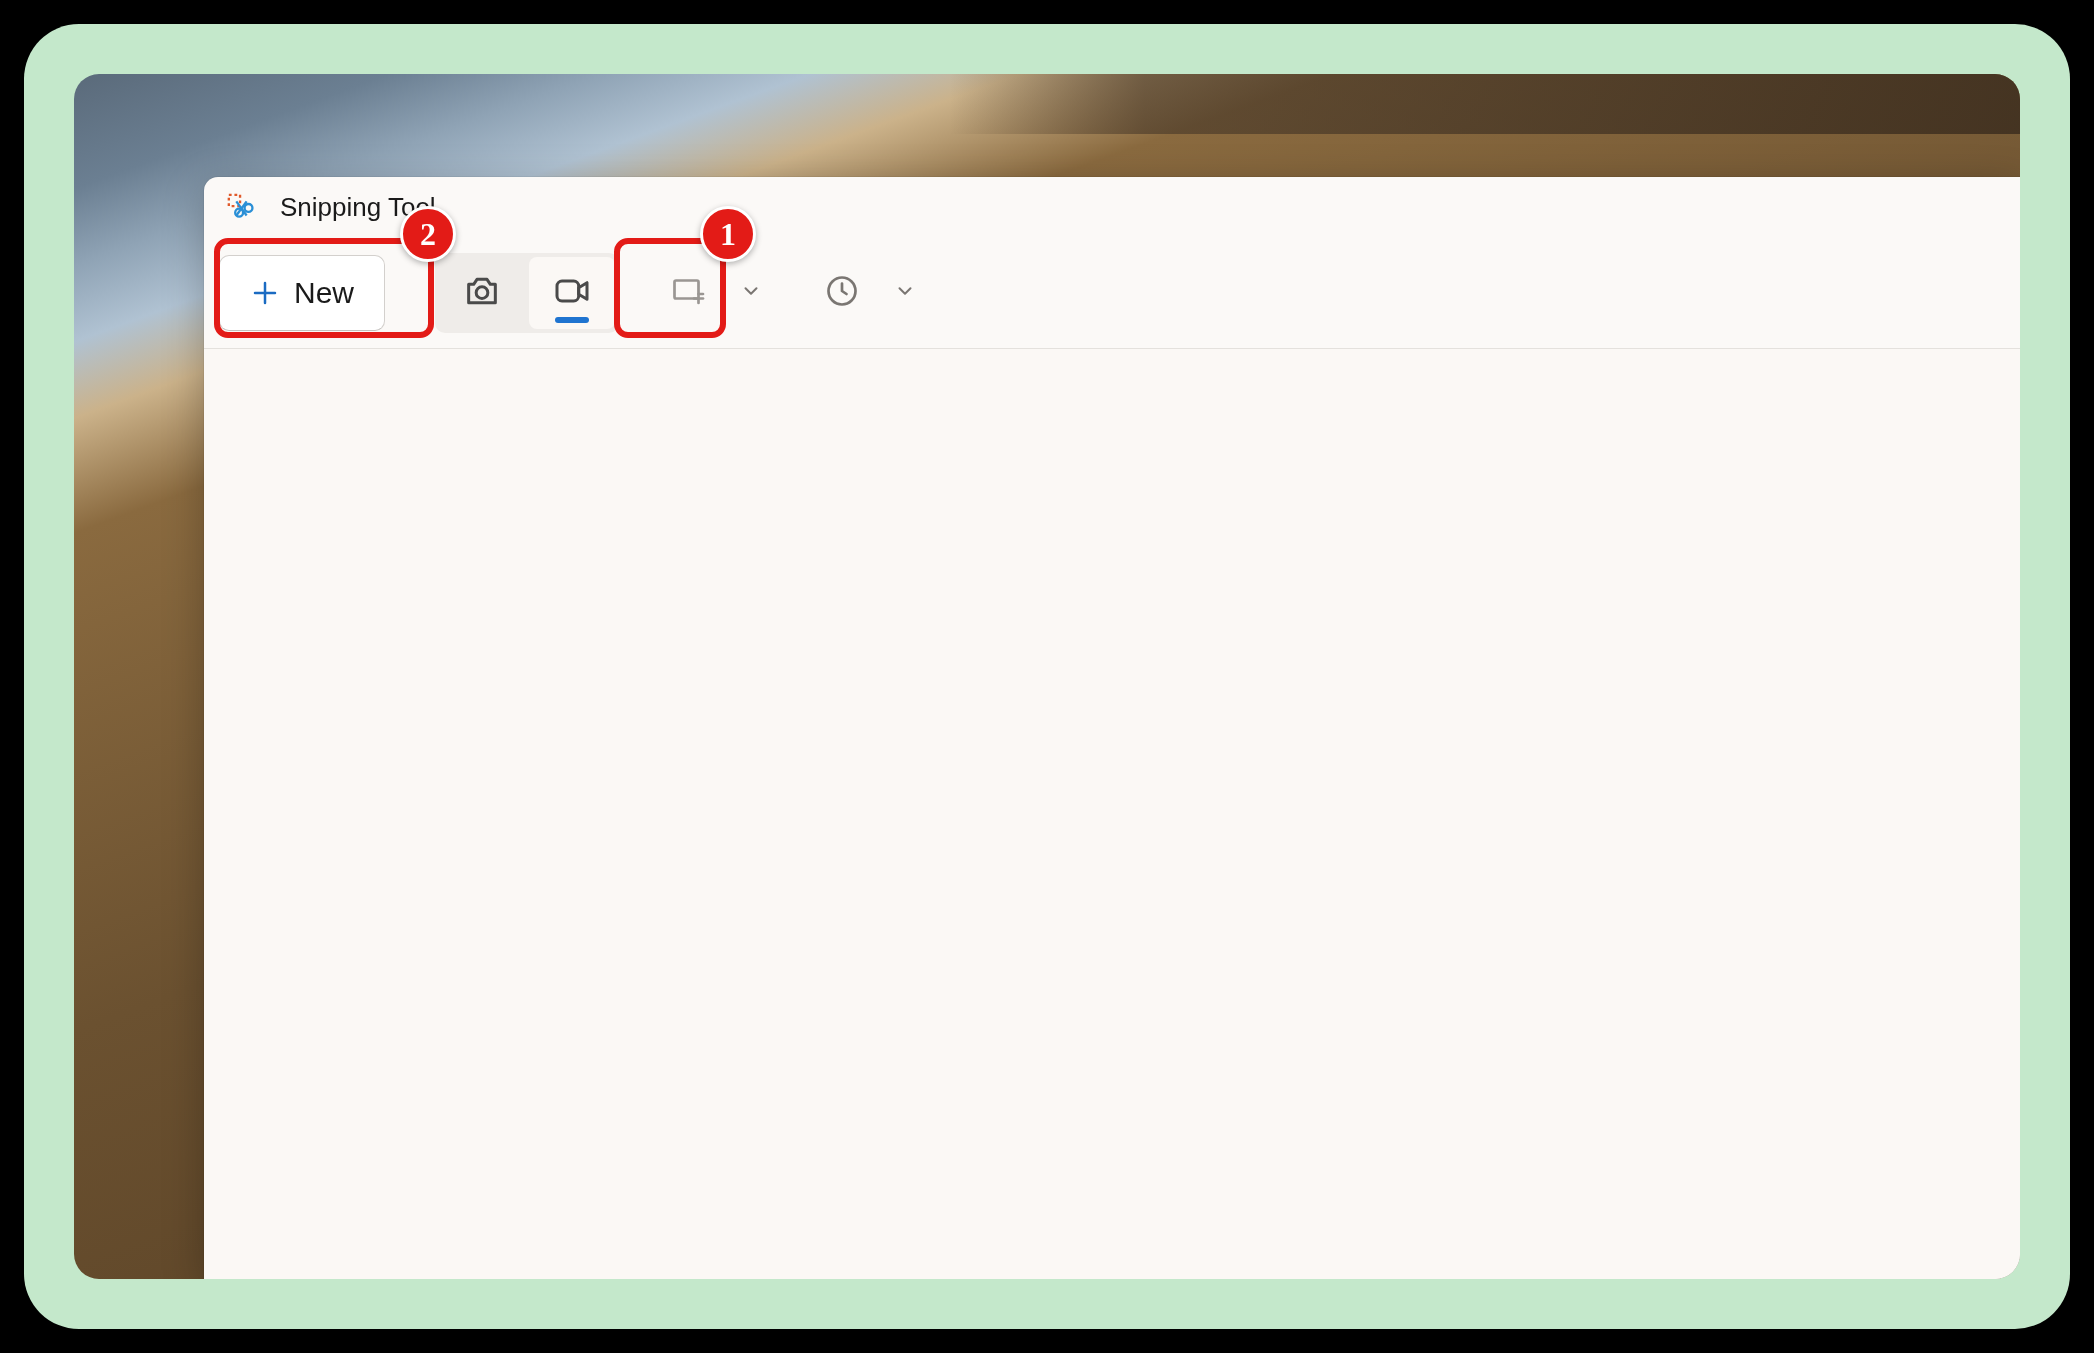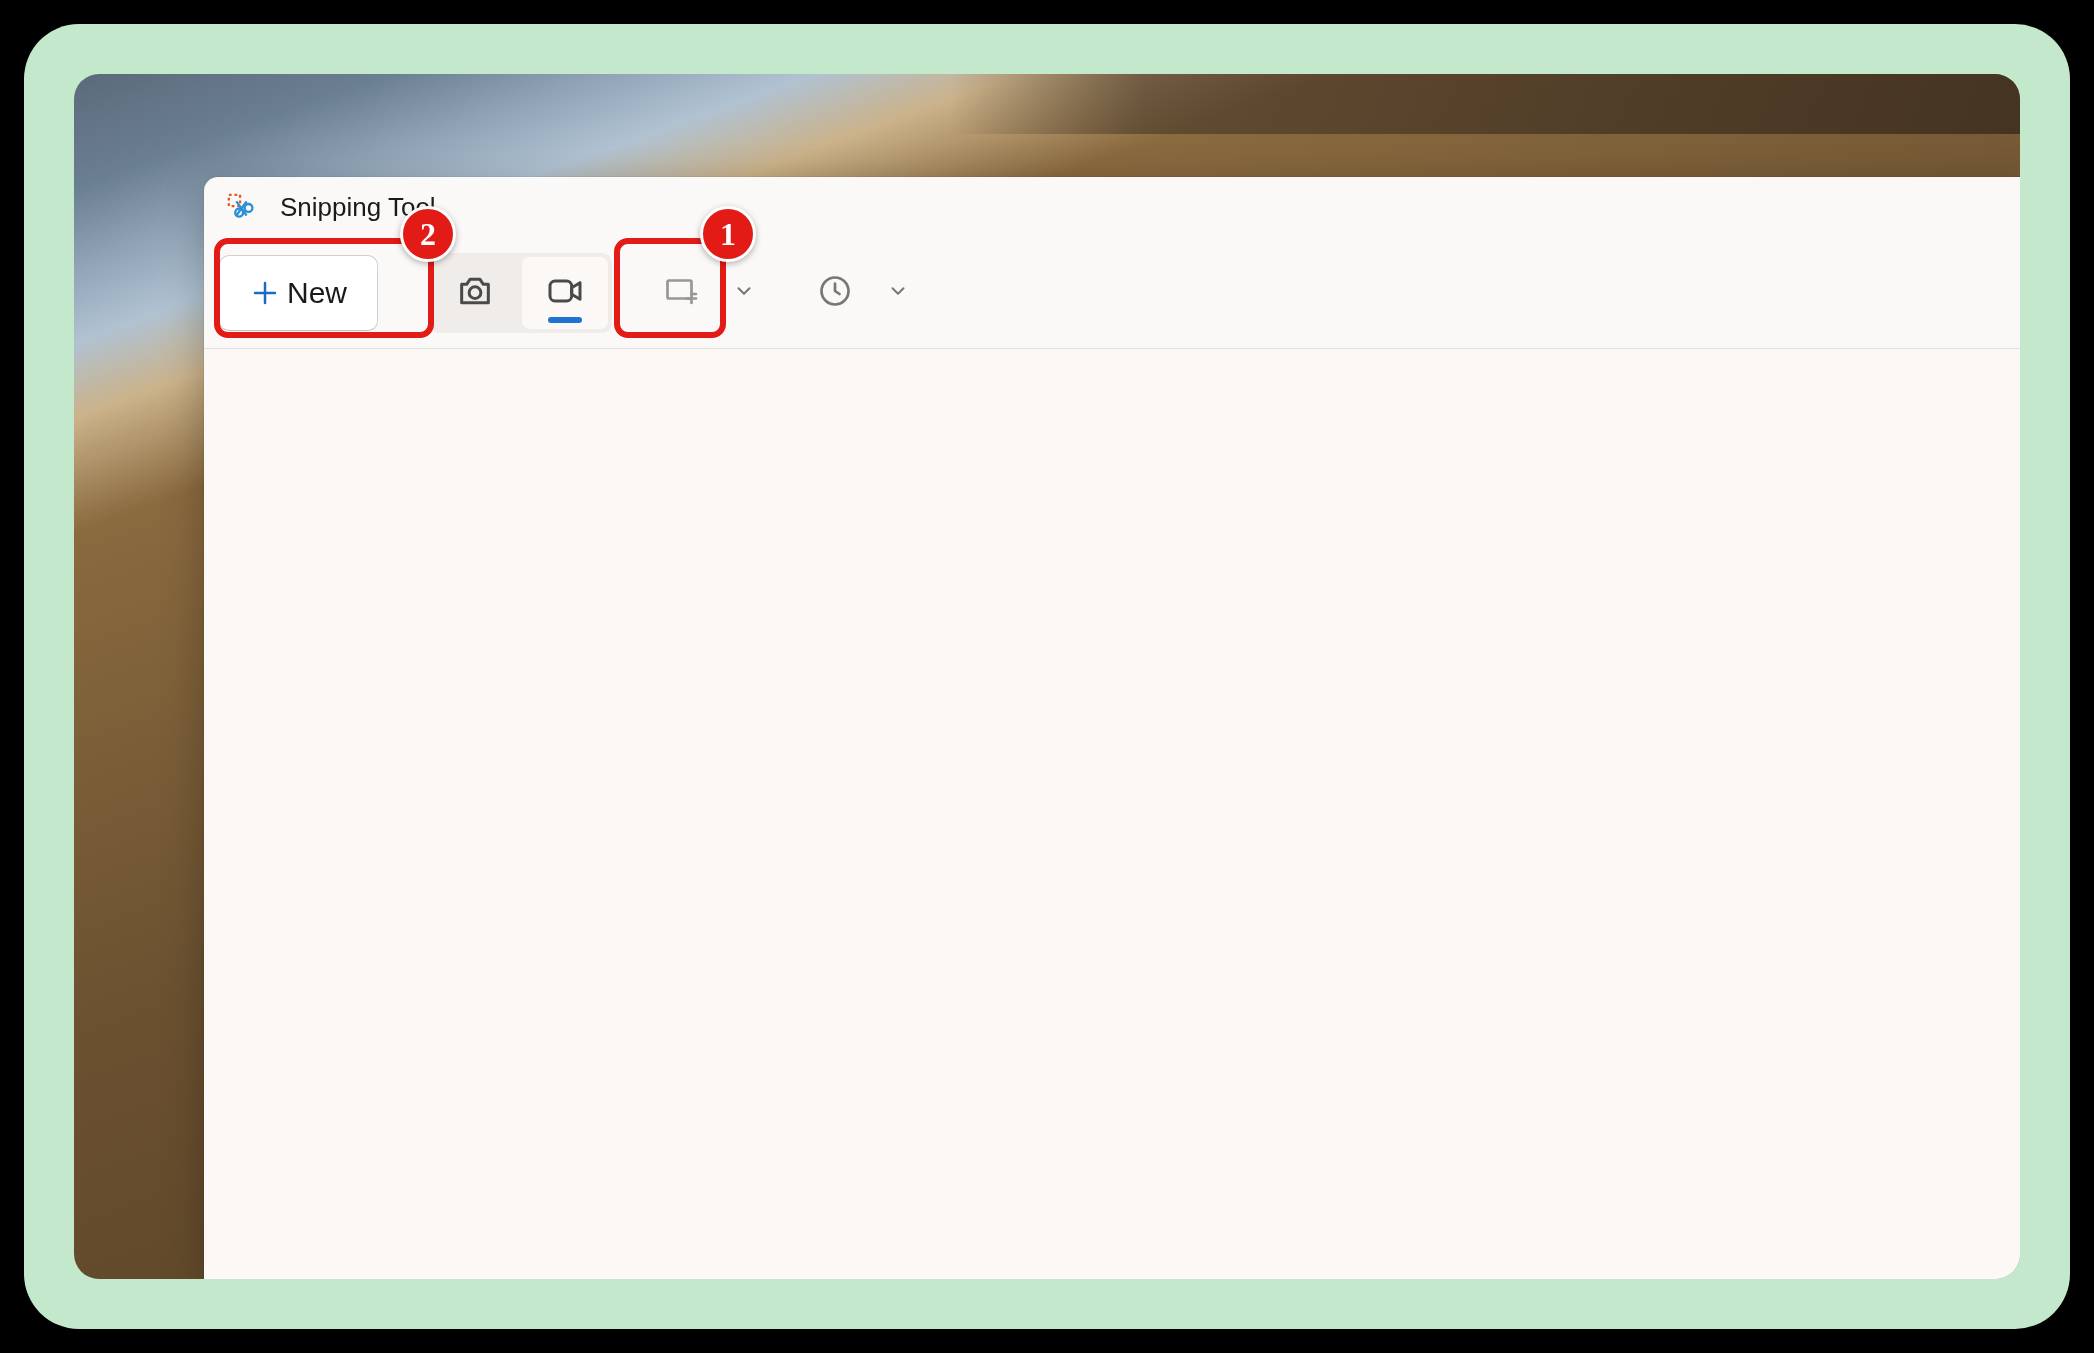--- a/index.html
+++ b/index.html
@@ -86,21 +86,21 @@
     display: flex;
     align-items: center;
     padding: 0 22px 0 15px;
     gap: 10px;
     border-bottom: 1px solid #e4e1dd;
   }
   .new-btn {
     display: flex;
     align-items: center;
     justify-content: center;
-    gap: 7px;
+    gap: 14px;
     height: 76px;
     padding: 0 30px;
     background: #fff;
     border: 1px solid #d3d0cd;
     border-bottom-color: #c4c1be;
     border-radius: 10px;
     cursor: pointer;
   }
   .new-btn .plus {
     color: #1b6bc2;

